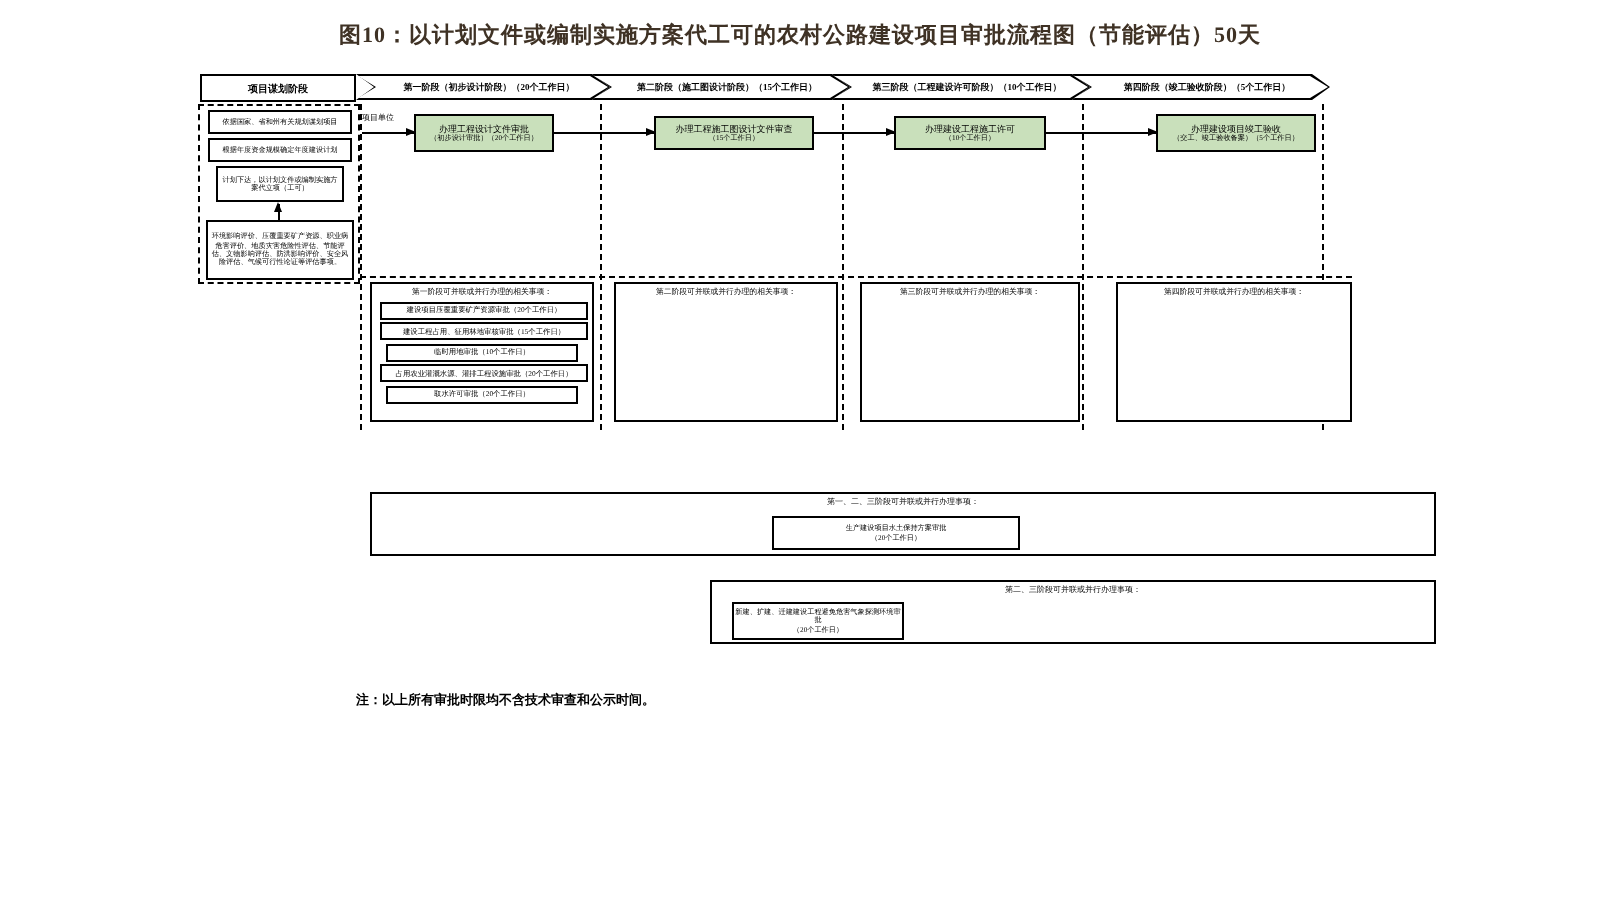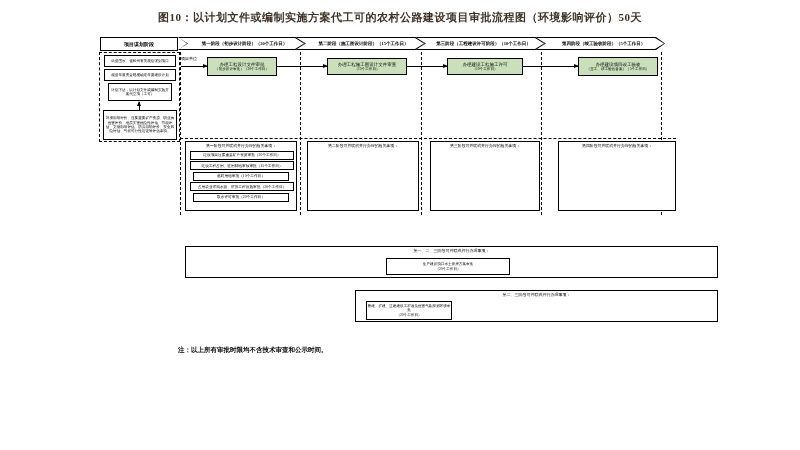--- a/index.html
+++ b/index.html
@@ -45,21 +45,21 @@
   .wsec .wtitle{font-size:4px;text-align:center;margin-top:2px;line-height:1.2;}
   .wsec .wbox{position:absolute;border:1px solid #000;display:flex;flex-direction:column;align-items:center;
               justify-content:center;text-align:center;box-sizing:border-box;background:#fff;}
   .note{position:absolute;left:178px;top:346px;font-size:6.5px;font-weight:bold;}
 </style>
 </head>
 <body>
 
 <div class="canvas">
 
-  <div class="title">图10：以计划文件或编制实施方案代工可的农村公路建设项目审批流程图（环境影响评价）50天</div>
+  <div class="title">图10：以计划文件或编制实施方案代工可的农村公路建设项目审批流程图（节能评估）50天</div>
 
   <div class="hdr-rect">项目谋划阶段</div>
 
   <div class="chev" style="left:178px;width:127px;">
     <div class="bg"></div>
     <div class="fg"></div>
     <div class="lbl">第一阶段（初步设计阶段）（20个工作日）</div>
   </div>
   <div class="chev" style="left:296px;width:129px;">
     <div class="bg"></div>

